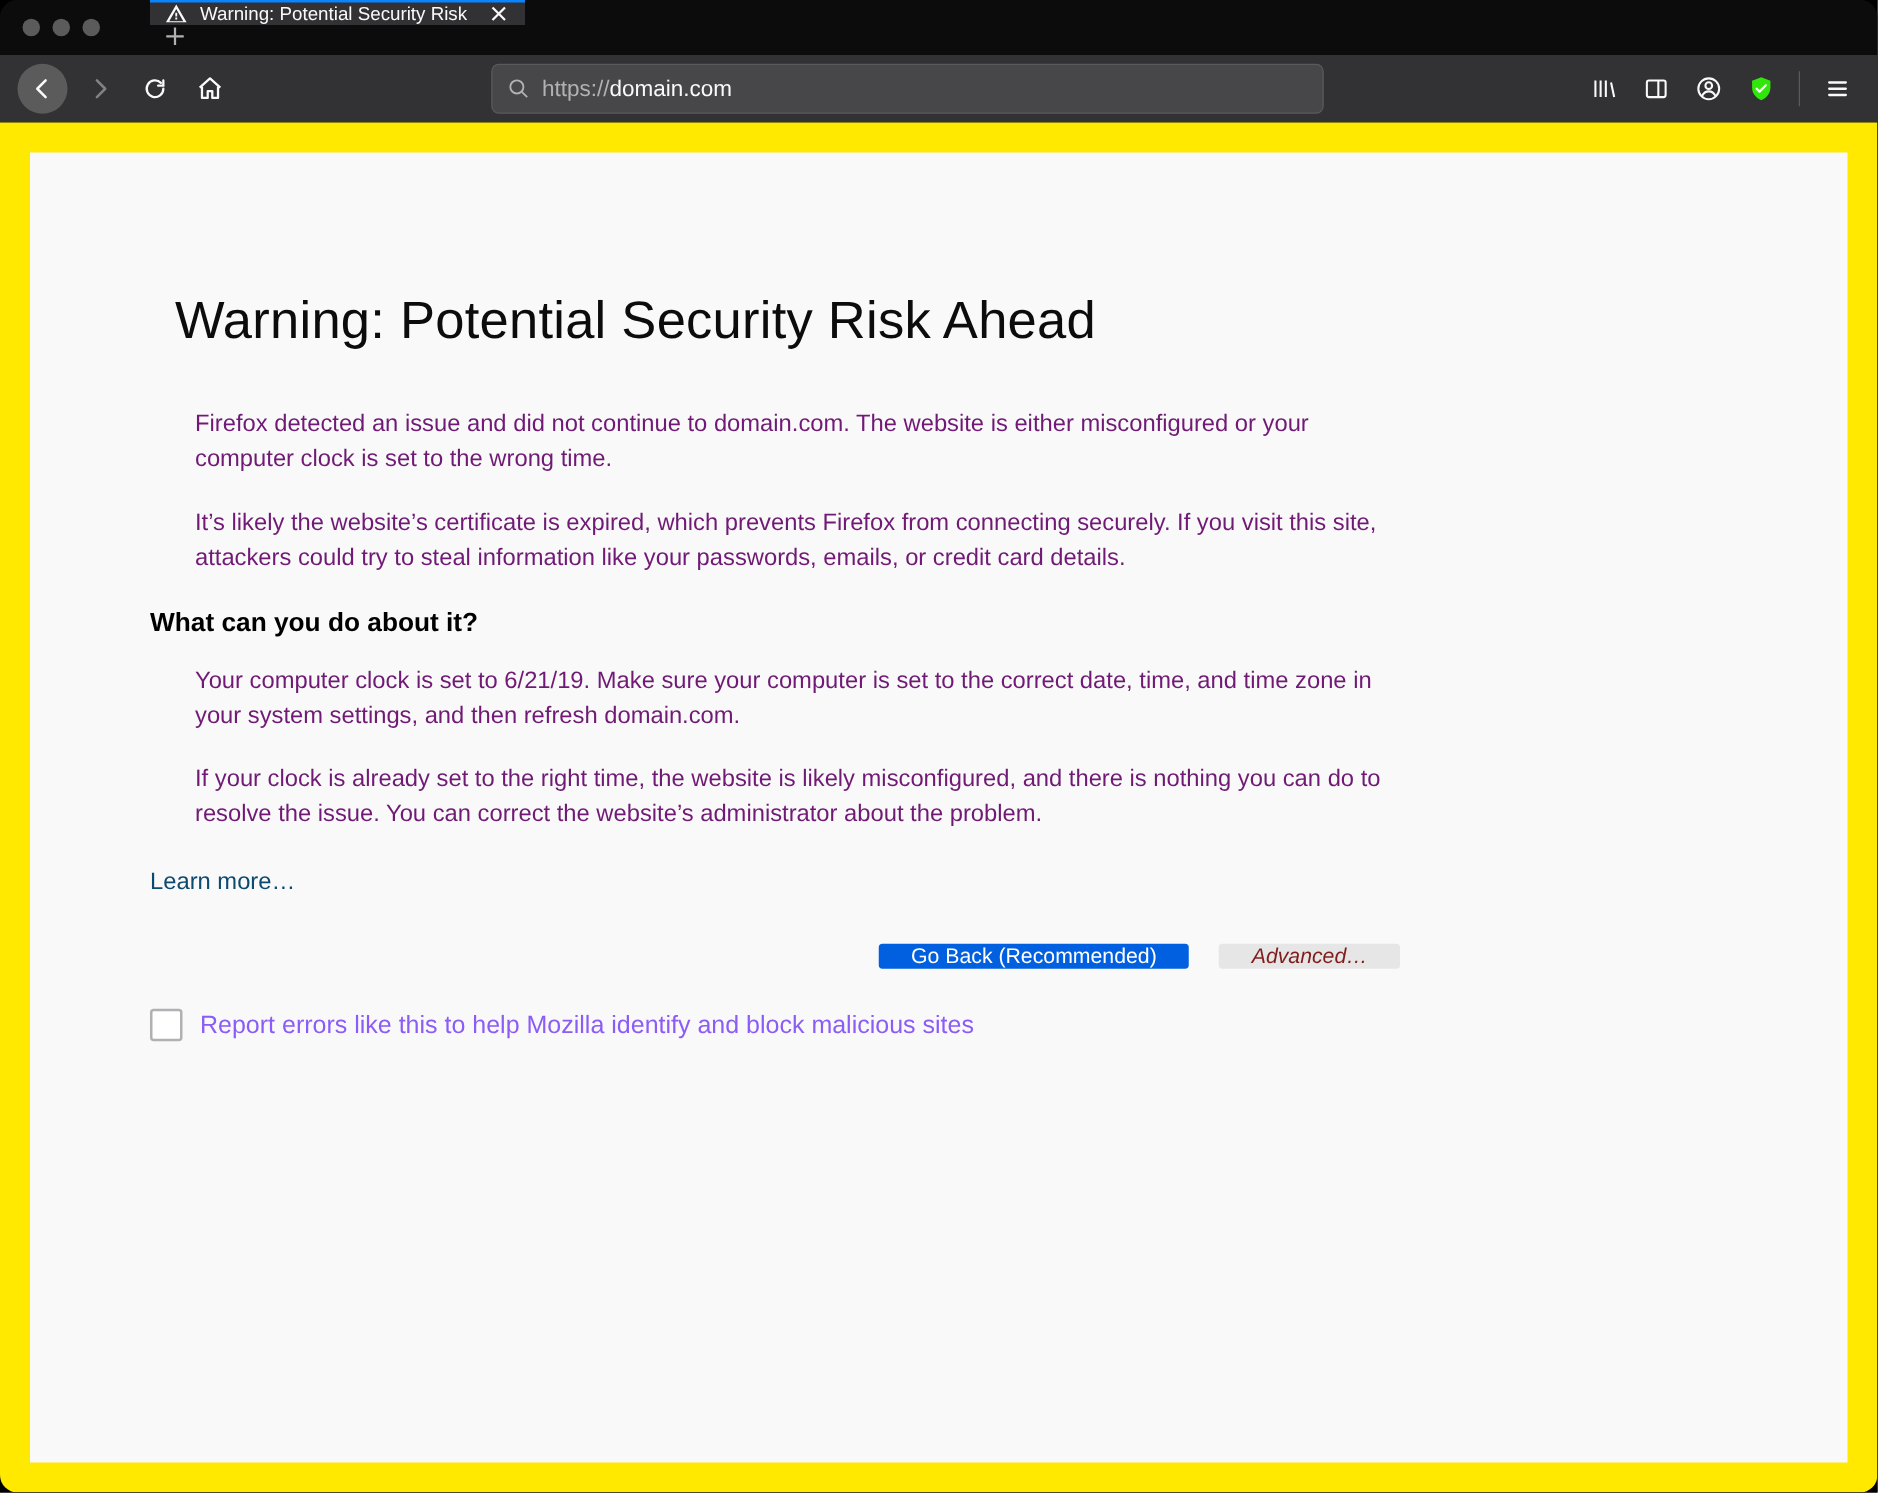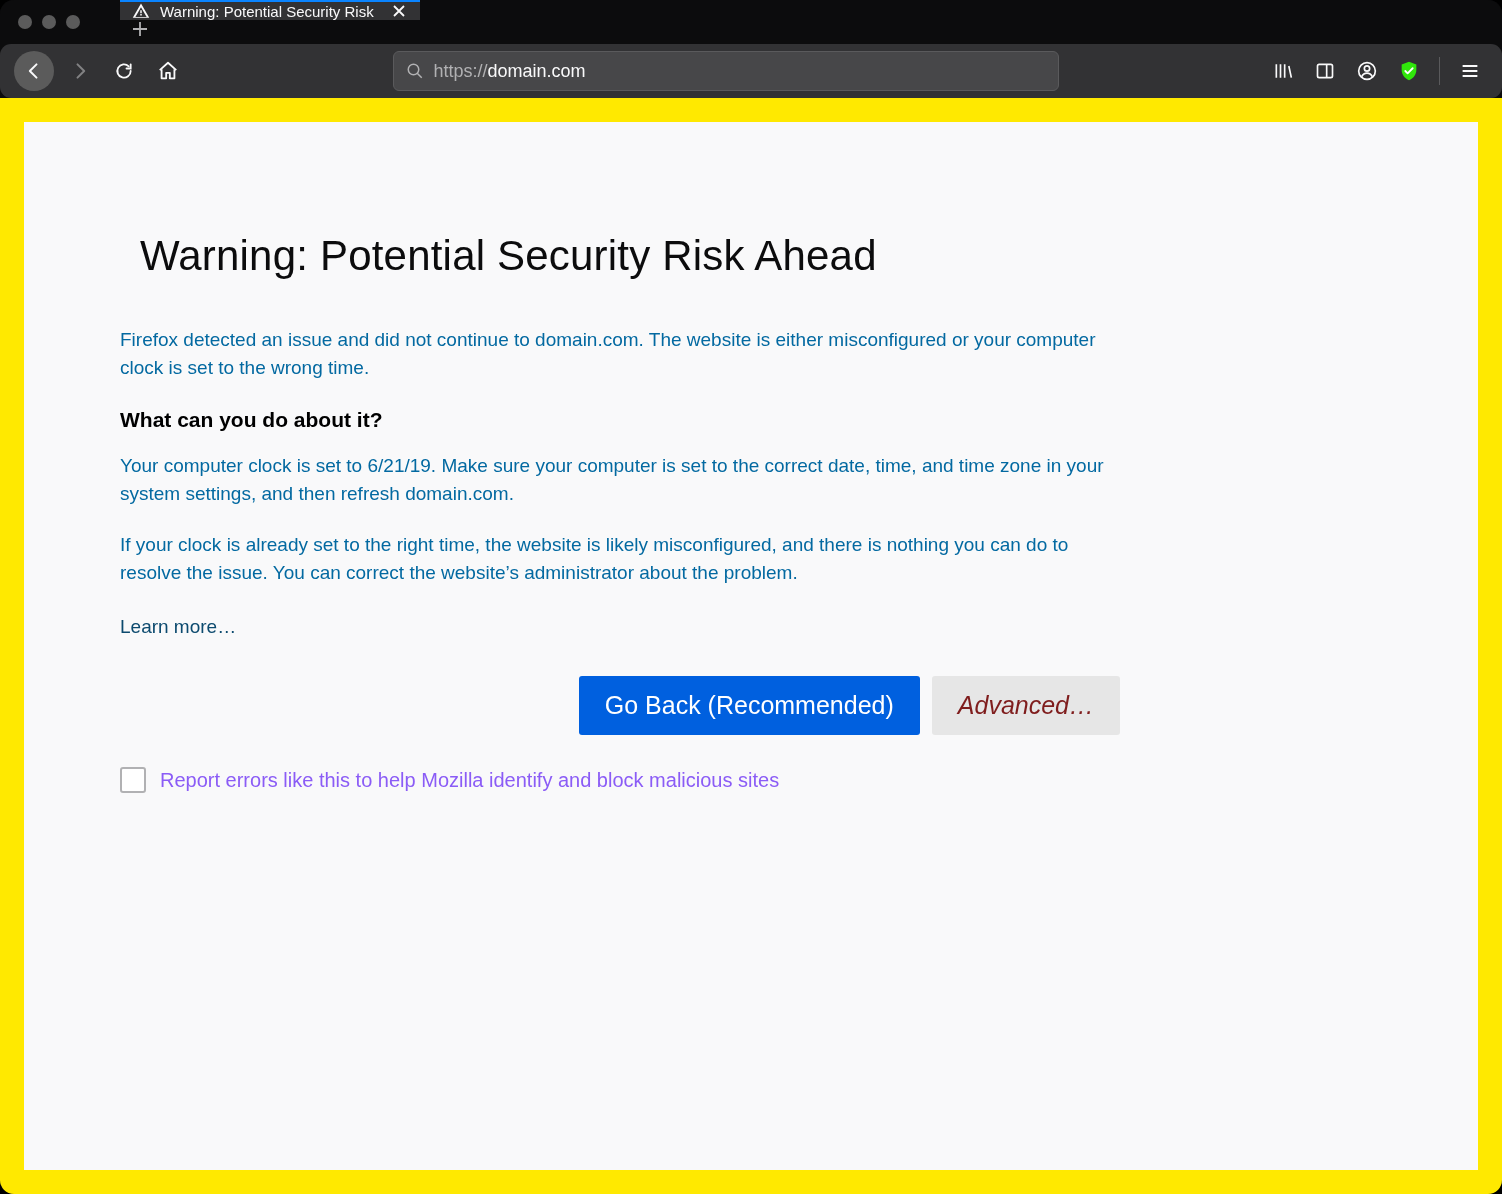--- a/index.html
+++ b/index.html
@@ -10,41 +10,41 @@
   .titlebar { height: 44px; background: #0c0c0d; display: flex; align-items: center; }
   .traffic-lights { display: flex; gap: 10px; padding-left: 18px; }
   .tl { width: 14px; height: 14px; border-radius: 50%; background: #5b5b5b; }
   .tabstrip { display: flex; align-items: stretch; height: 44px; margin-left: 40px; flex-direction: column; }
   .tab { display: flex; align-items: center; background: #323234; color: #f9f9fa; font-size: 15px; padding: 0 12px; min-width: 300px; gap: 10px; border-top: 2px solid #0a84ff; }
   .tab .tab-title { flex: 1; white-space: nowrap; overflow: hidden; text-overflow: clip; max-width: 230px; }
   .tab .close { color: #f9f9fa; cursor: pointer; font-size: 16px; padding: 2px; }
   .newtab { width: 40px; display: flex; align-items: center; justify-content: center; color: #b1b1b3; cursor: pointer; }
 
   
-  .toolbar { height: 54px; background: #323234; display: flex; align-items: center; padding: 0 14px; gap: 8px; border-radius: 11px; }
+  .toolbar { height: 54px; background: #323234; display: flex; align-items: center; padding: 0 14px; gap: 8px; }
   .tbtn { width: 36px; height: 36px; display: flex; align-items: center; justify-content: center; color: #f9f9fa; cursor: pointer; border-radius: 4px; }
   .tbtn.disabled { opacity: .4; cursor: default; }
   .back-circle { background: #5b5b5b; border-radius: 50%; width: 40px; height: 40px; }
   .urlbar-wrap { flex: 1; display: flex; justify-content: center; padding: 0 100px; }
   .urlbar { width: 666px; height: 40px; background: #474749; border: 1px solid #5a5a5c; border-radius: 6px; display: flex; align-items: center; padding: 0 12px; gap: 10px; color: #b1b1b3; }
   .urlbar .url-text { font-size: 18px; color: #b1b1b3; }
   .urlbar .url-text .domain { color: #f9f9fa; }
   .right-icons { display: flex; align-items: center; gap: 6px; }
   .vdiv { width: 1px; height: 28px; background: #5a5a5c; margin: 0 6px; }
 
   
   .page-frame { flex: 1; background: #ffe900; padding: 24px; }
   .page-card { background: #f9f9fa; width: 100%; height: 100%; padding: 110px 96px 60px 96px; position: relative; }
   .content { max-width: 1000px; }
   h1.title { font-size: 42px; font-weight: 300; color: #0c0c0d; margin-bottom: 46px; letter-spacing: .2px; margin-left: 20px; }
-  p.body { font-size: 19px; line-height: 1.45; color: #0369a1; margin-bottom: 24px; }
+  p.body { font-size: 19px; line-height: 1.45; color: #701a75; margin-bottom: 24px; margin-left: 36px; }
   h2.sub { font-size: 21px; font-weight: 700; margin-top: 27px; margin-bottom: 20px; }
   a.learn { color: #0c4a6e; font-size: 19px; text-decoration: none; display: inline-block; margin-top: 6px; }
   .button-row { display: flex; justify-content: flex-end; gap: 12px; margin-top: 38px; }
-  .btn { font-size: 25px; padding: 15px 26px; border-radius: 3px; border: none; cursor: pointer; }
+  .btn { font-size: 17px; padding: 0 26px; border-radius: 3px; border: none; cursor: pointer; margin-left: 12px; }
   .btn.primary { background: #0060df; color: #fff; }
   .btn.secondary { background: #e6e6e6; color: #7f1d1d; font-style: italic; }
   .report-row { display: flex; align-items: center; gap: 14px; margin-top: 32px; }
   .checkbox { width: 26px; height: 26px; border: 2px solid #b1b1b3; border-radius: 3px; background: #fff; cursor: pointer; }
   .report-label { font-size: 20px; color: #8b5cf6; }
 
   svg { display: block; }
 </style>
 </head>
 <body>
@@ -149,20 +149,21 @@
           </svg>
       </div>
     </div>
   </div>
 
   <div class="page-frame">
     <div class="page-card">
       <div class="content">
         <h1 class="title">Warning: Potential Security Risk Ahead</h1>
         <p class="body">Firefox detected an issue and did not continue to domain.com. The website is either misconfigured or your computer clock is set to the wrong time.</p>
+        <p class="body">It’s likely the website’s certificate is expired, which prevents Firefox from connecting securely. If you visit this site, attackers could try to steal information like your passwords, emails, or credit card details.</p>
         <h2 class="sub">What can you do about it?</h2>
         <p class="body">Your computer clock is set to 6/21/19. Make sure your computer is set to the correct date, time, and time zone in your system settings, and then refresh domain.com.</p>
         <p class="body">If your clock is already set to the right time, the website is likely misconfigured, and there is nothing you can do to resolve the issue. You can correct the website’s administrator about the problem.</p>
         <a href="#" class="learn">Learn more…</a>
 
         <div class="button-row">
           <button class="btn primary">Go Back (Recommended)</button>
           <button class="btn secondary">Advanced…</button>
         </div>
 

